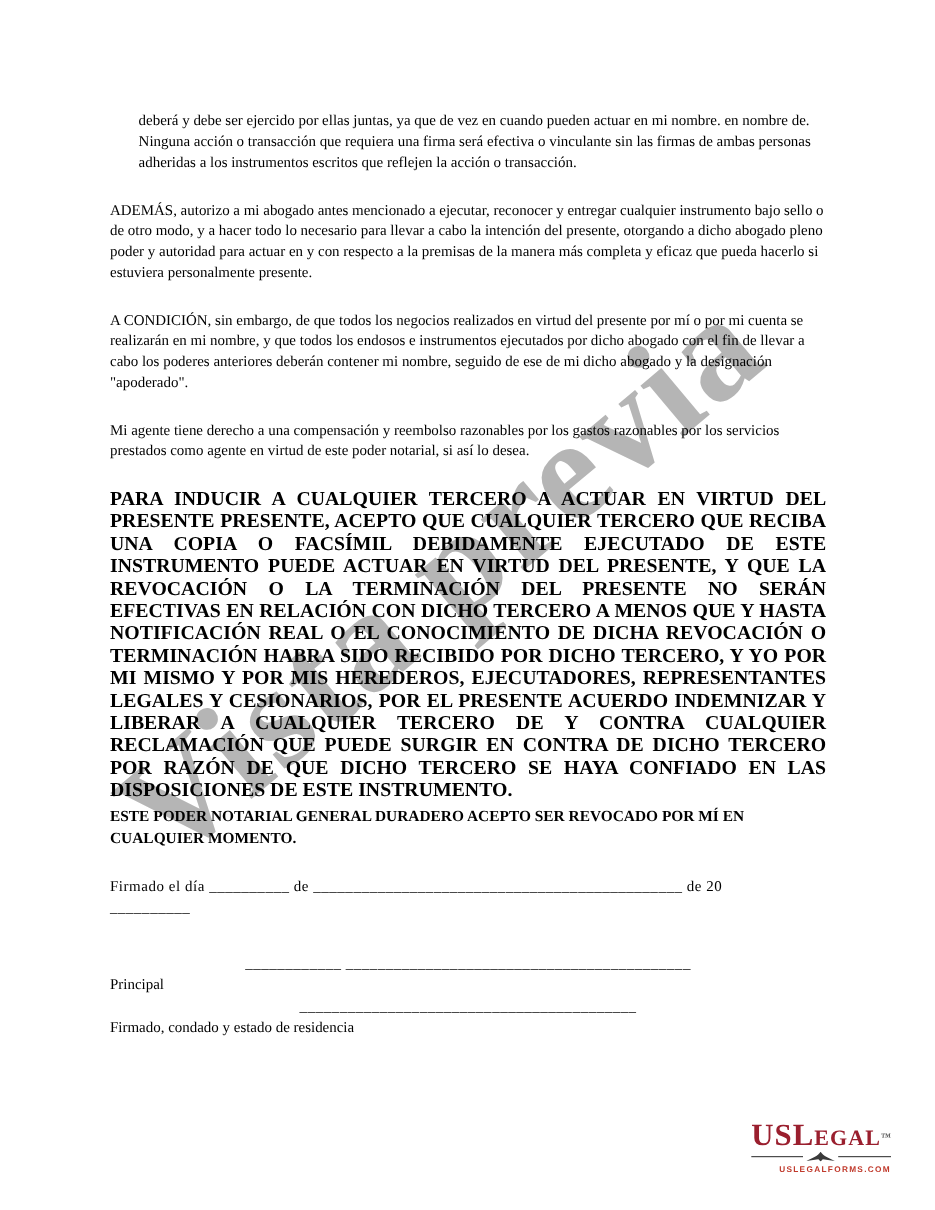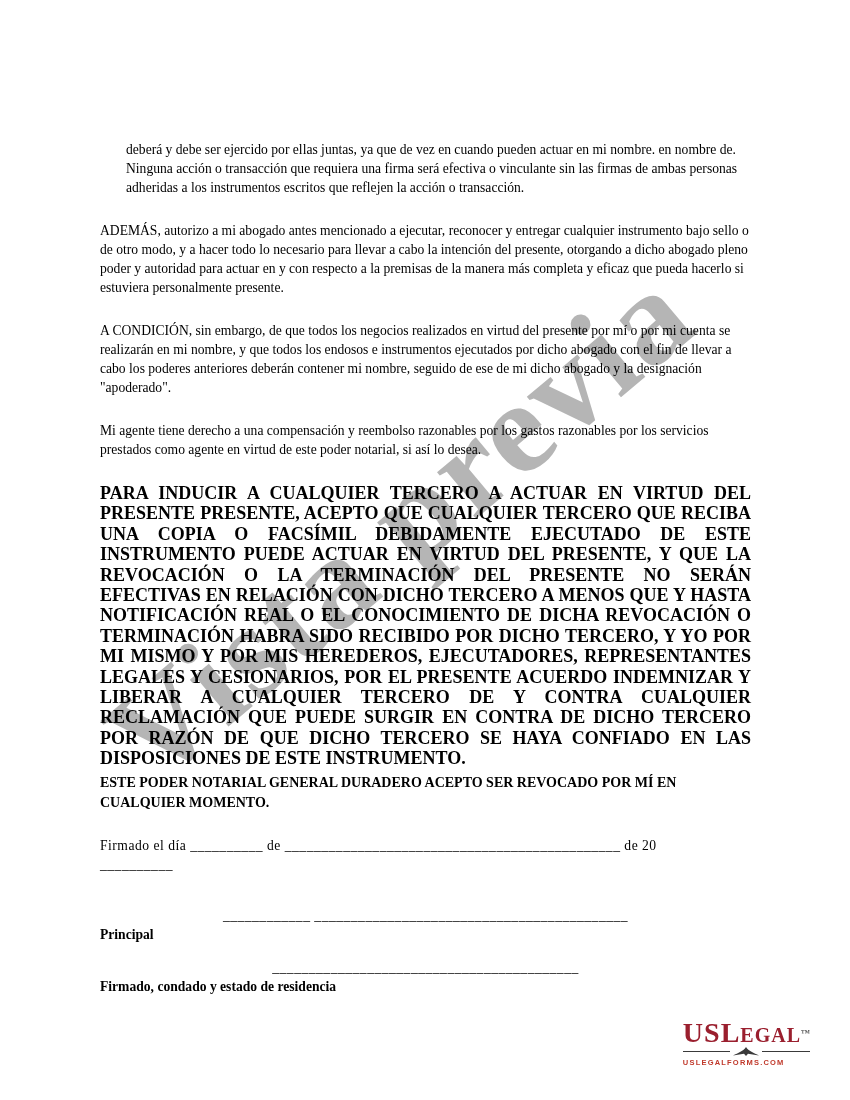--- a/index.html
+++ b/index.html
@@ -35,43 +35,43 @@
   }
   .content {
     position: absolute;
     left: 100px; top: 100px;
     width: 651px;
     font-size: 13.6px;
     line-height: 19px;
     z-index: 1;
   }
   p.para { margin: 0 0 24px 0; }
-  p.indented { margin-left: 26px; width: 625px; margin-top: 40px; }
+  p.indented { margin-left: 26px; width: 625px; }
   p.bold-just {
     font-weight: bold;
     text-align: justify;
     font-size: 18px;
     line-height: 20.4px;
     margin-bottom: 4px;
   }
   p.bold-plain {
     font-weight: bold;
     font-size: 14px;
     line-height: 20.4px;
     margin-bottom: 22px;
   }
   .signed-block { margin-top: 20px; margin-bottom: 0; }
   .sig-block { margin-top: 32px; }
-  .sig-block-2 { margin-top: 13px; }
+  .sig-block-2 { }
   .sig-line { white-space: pre; letter-spacing: 0.5px; text-align: center; }
-  .sig-label { line-height: 20px; font-weight: bold; }
+  .sig-label { line-height: 20px; }
   .logo {
     position: absolute;
     right: 40px; bottom: 33px;
-    text-align: left;
+    text-align: right;
     z-index: 1;
   }
   .logo-brand {
     font-family: "Liberation Serif", serif;
     font-variant: small-caps;
     font-weight: bold;
     font-size: 28px;
     line-height: 26px;
     color: #9a1f2e;
     letter-spacing: 1px;

